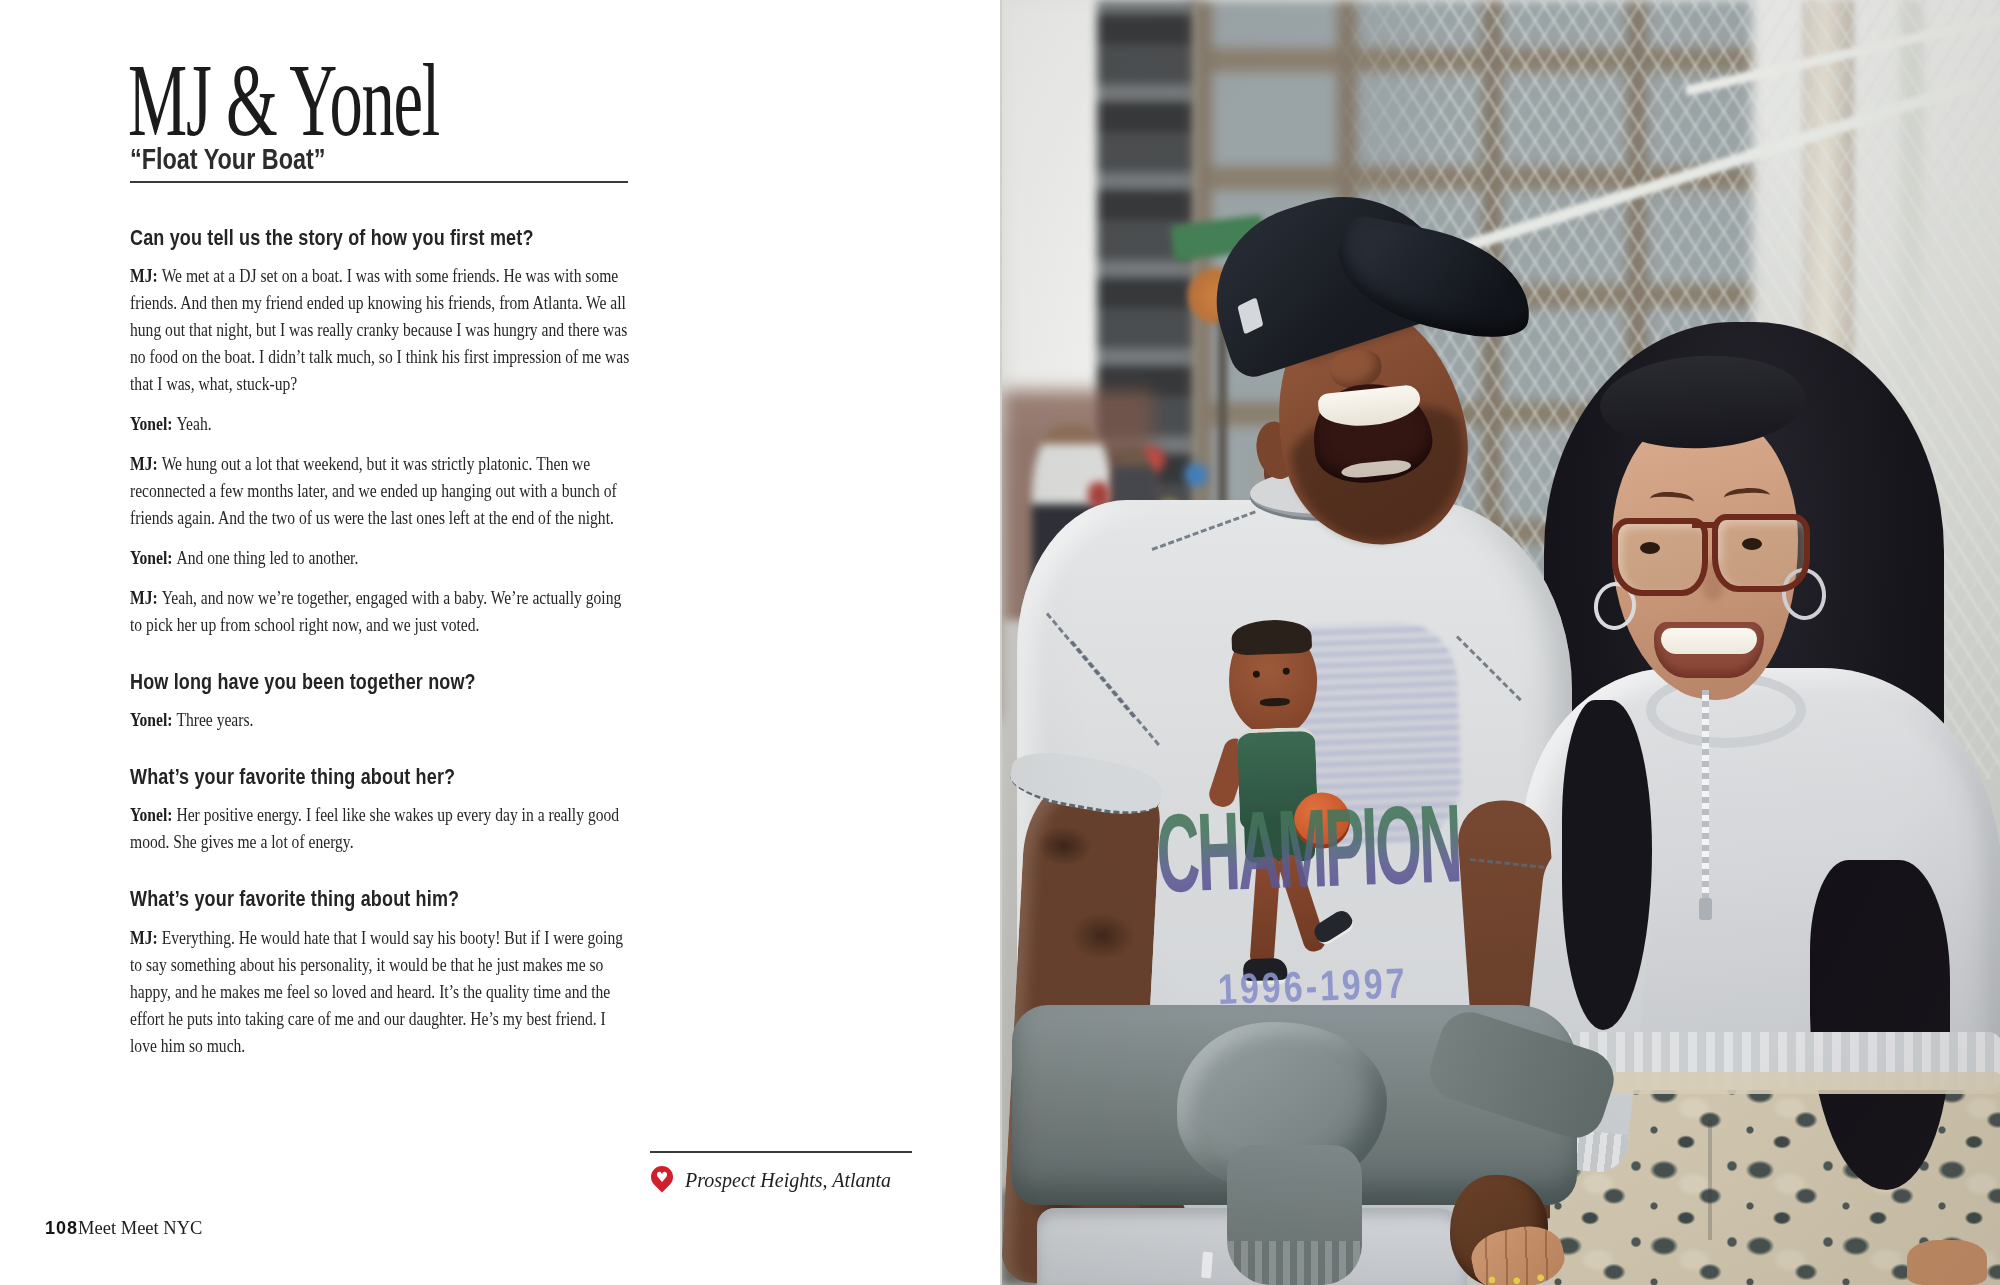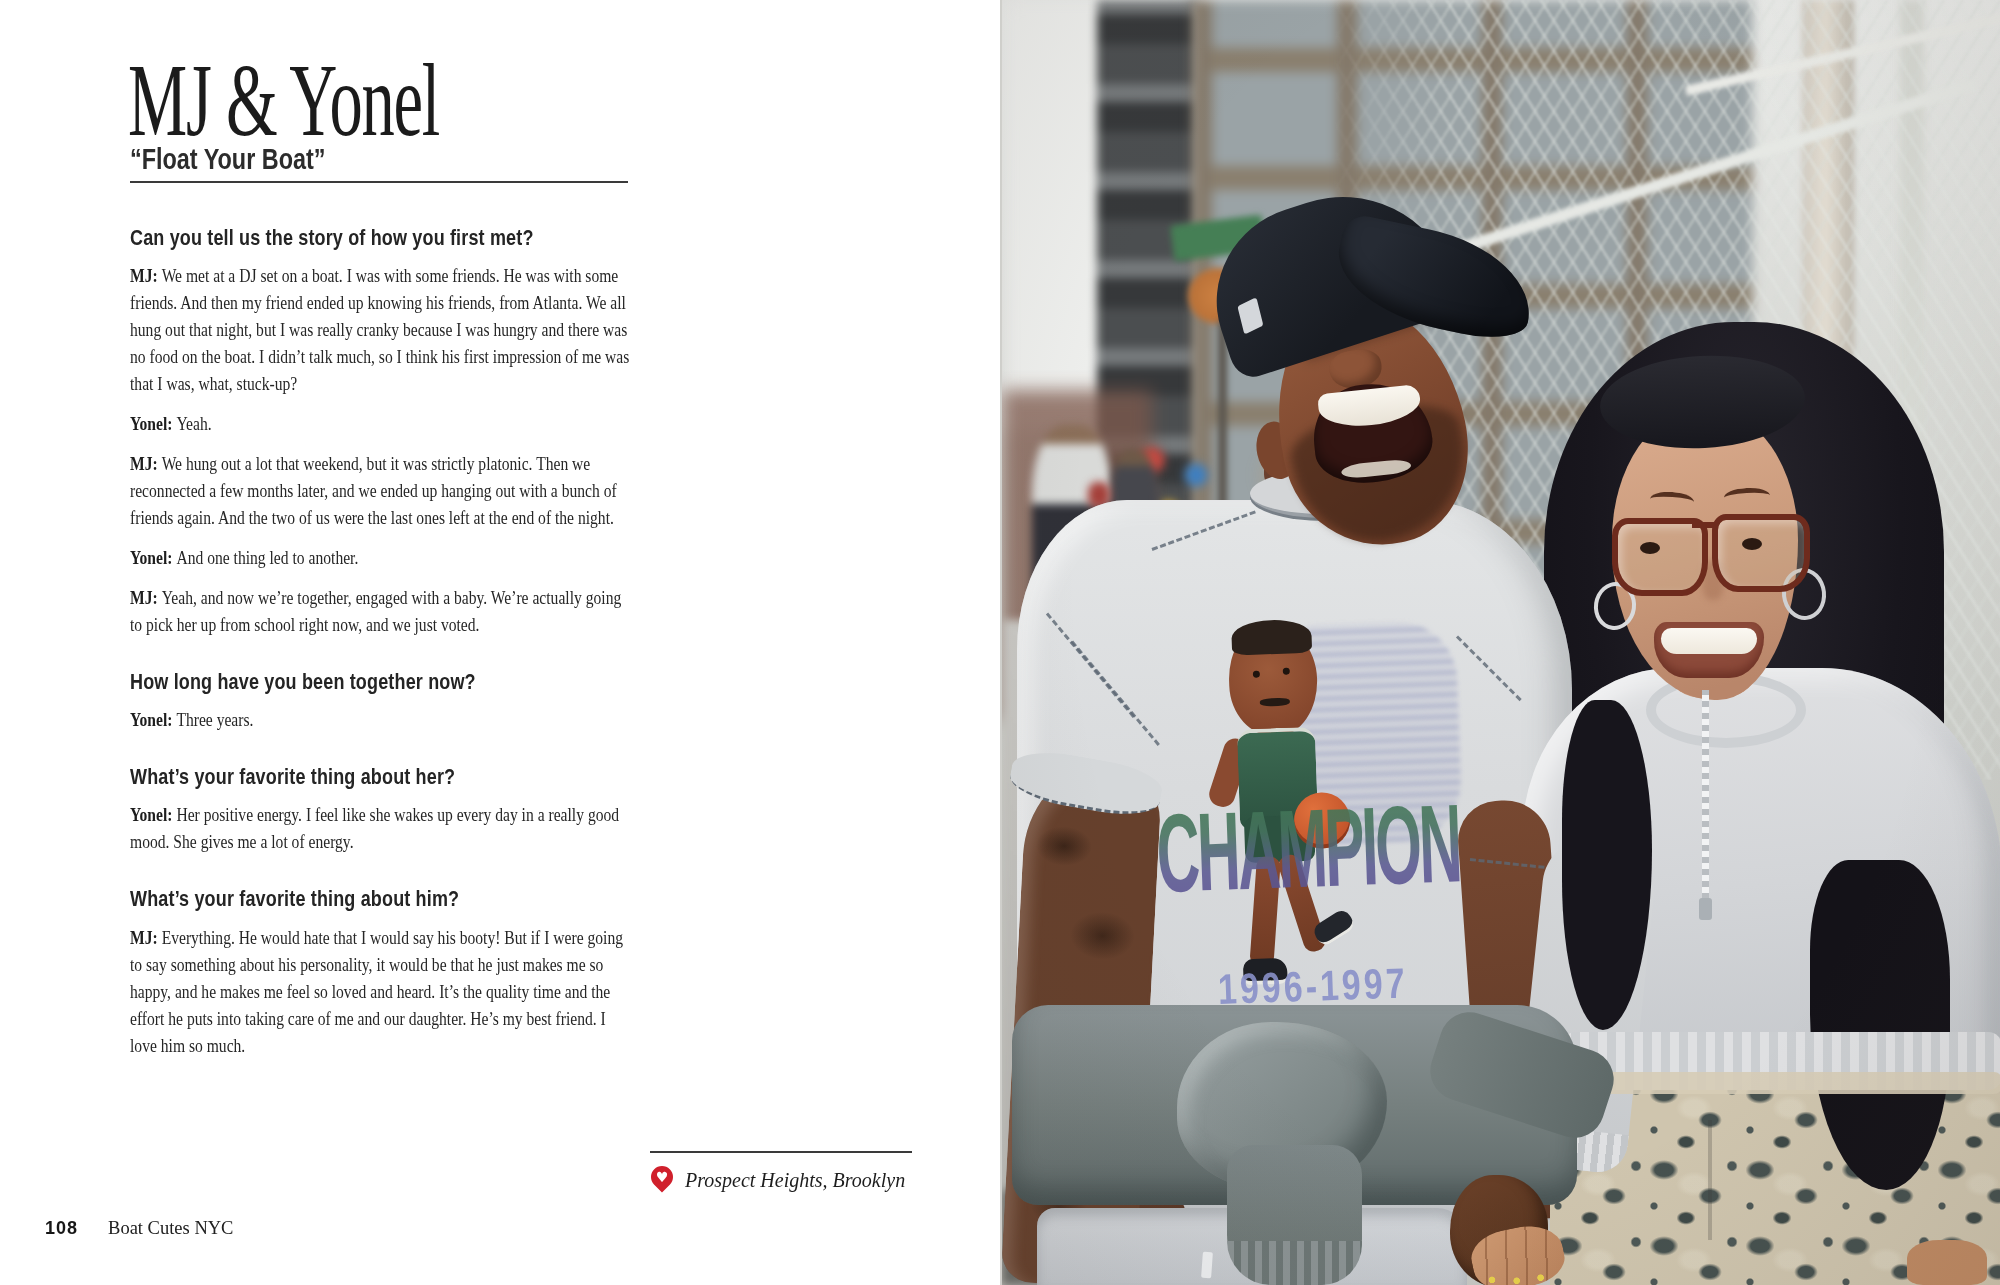--- a/index.html
+++ b/index.html
@@ -25,21 +25,21 @@
   .location{position:absolute;left:650px;top:1151px;width:262px;}
   .location-rule{border-top:2px solid #3a3a3a;margin-bottom:12px;}
   .location-row{display:flex;align-items:center;gap:11px;}
   .pin{position:relative;width:24px;height:30px;flex:0 0 auto;}
   .pin-body{position:absolute;left:1px;top:1px;width:22px;height:22px;background:#d0202c;
             border-radius:50% 50% 50% 0;transform:rotate(-45deg);}
   .pin-heart{position:absolute;left:0;top:1px;width:24px;height:22px;color:#ffffff;font-size:14px;
              line-height:22px;text-align:center;font-family:"DejaVu Sans",sans-serif;}
   .location-text{font-family:"Liberation Serif",serif;font-style:italic;font-size:20px;color:#1d1d1d;white-space:nowrap;}
 
-  .footer{position:absolute;left:45px;top:1218px;display:flex;gap:30px;align-items:baseline;}
+  .footer{position:absolute;left:45px;top:1218px;display:flex;align-items:baseline;}
   .pagenum{font-family:"Liberation Sans",sans-serif;font-weight:700;font-size:18px;color:#161616;letter-spacing:1px;}
   .booktitle{font-family:"Liberation Serif",serif;font-size:18.5px;color:#202020;}
 
   
   .photo{position:absolute;left:1000px;top:0;width:1000px;height:1285px;overflow:hidden;background:#dfe0dc;border-left:2px solid #cfcfcb;}
   .photo *{position:absolute;}
   .ph-base{left:0;top:0;width:1000px;height:1285px;background:linear-gradient(180deg,#e9eae8 0%,#d8d9d5 30%,#cdcfca 55%,#c6c7c3 100%);z-index:1;}
   .ph-sky{left:0;top:0;width:170px;height:430px;background:#eeefed;filter:blur(10px);z-index:1;}
   .ph-bldg-dark{left:95px;top:0;width:100px;height:660px;background:#55585a;
      background-image:repeating-linear-gradient(0deg,rgba(28,30,32,.55) 0 30px,rgba(165,170,172,.4) 30px 48px,rgba(28,30,32,.18) 48px 88px);
@@ -287,27 +287,27 @@
         </section>
       </div>
 
     <div class="location">
       <div class="location-rule"></div>
       <div class="location-row">
         <div class="pin">
           <div class="pin-body"></div>
           <div class="pin-heart">♥</div>
         </div>
-        <span class="location-text">Prospect Heights, Brooklyn</span>
+        <span class="location-text">Prospect Heights, Atlanta</span>
       </div>
     </div>
 
     <div class="footer">
       <span class="pagenum">108</span>
-      <span class="booktitle">Boat Cutes NYC</span>
+      <span class="booktitle">Meet Meet NYC</span>
     </div>
   </div>
 
   <div class="photo">
     <div class="ph-base"></div>
     <div class="ph-sky"></div>
     <div class="ph-bldg-dark"></div>
     <div class="ph-brick"></div>
     <div class="ph-bldg-main"></div>
     <div class="ph-glow1"></div>

